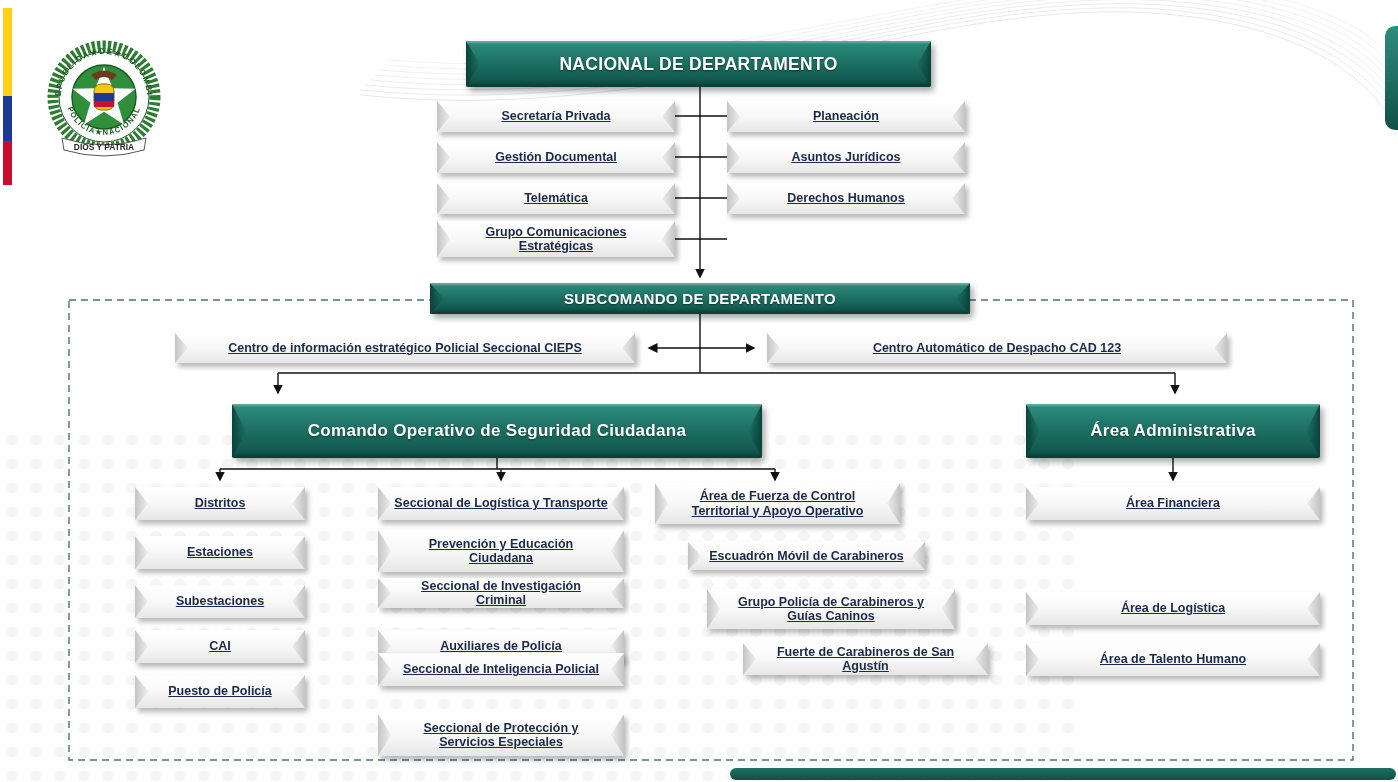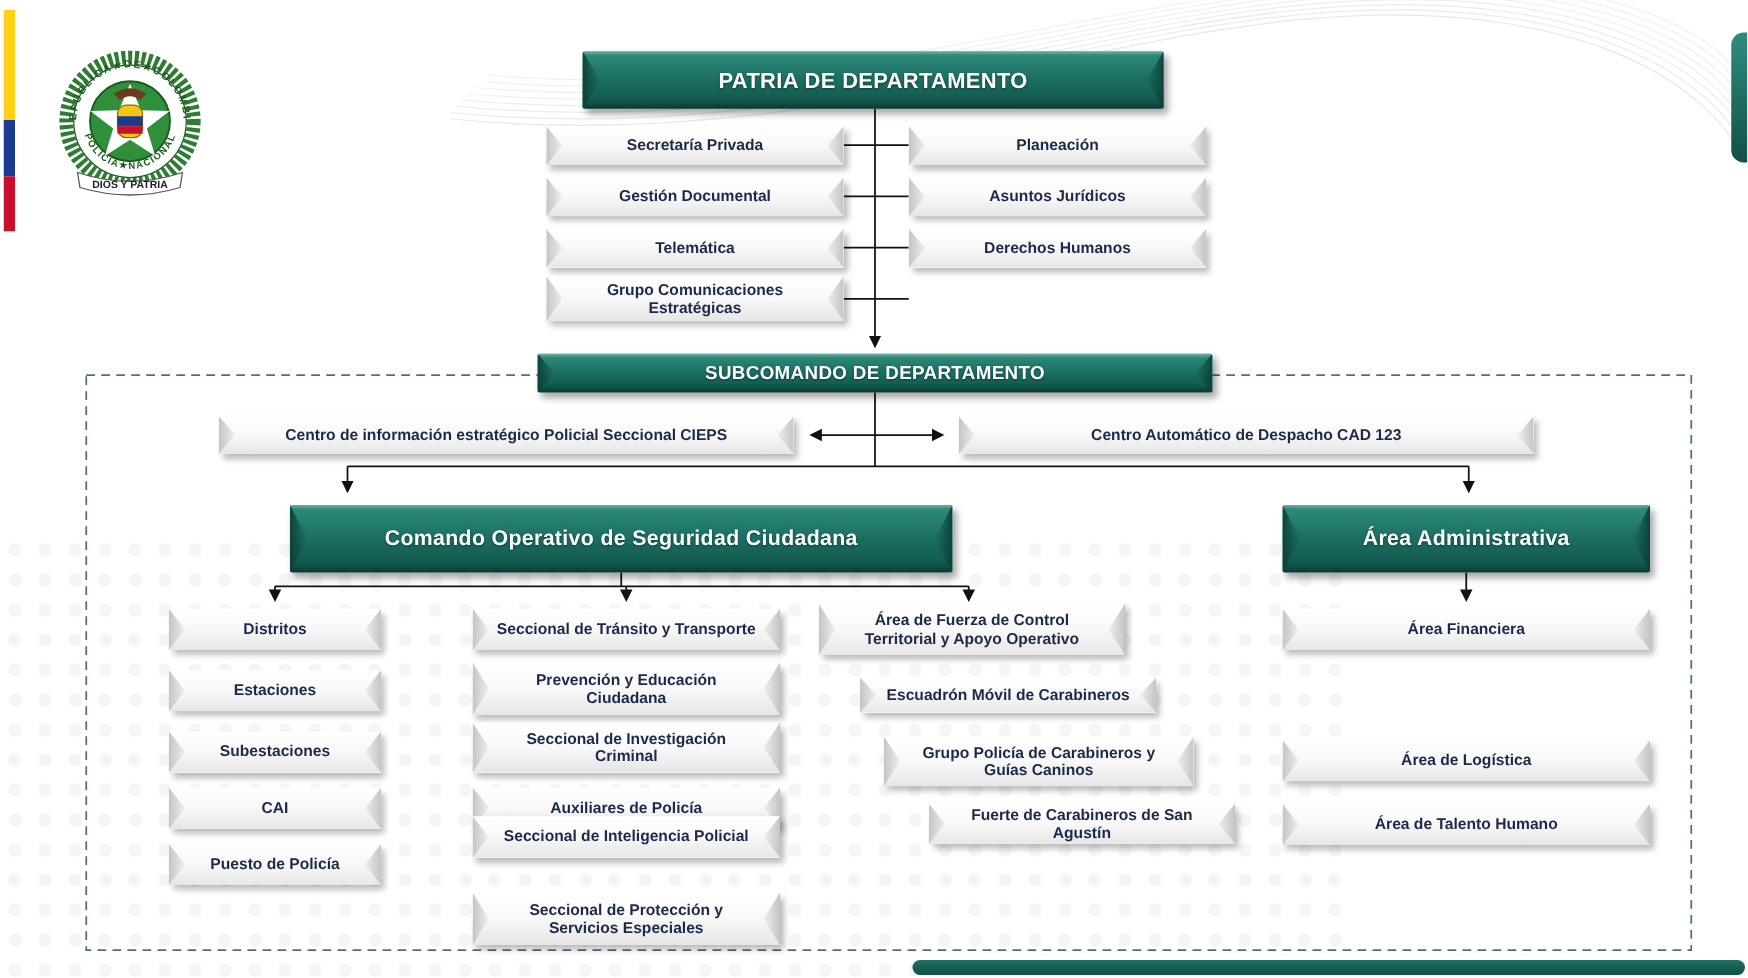--- a/index.html
+++ b/index.html
@@ -24,21 +24,21 @@
   #bottom-bar{position:absolute;left:730px;top:768px;width:666px;height:12px;z-index:2;
     background:linear-gradient(180deg,#1d7164,#114e46);border-radius:6px;}
 
   #connectors{position:absolute;left:0;top:0;width:1398px;height:782px;z-index:1;}
 
   
   .gbox,.tbox{position:absolute;display:flex;align-items:center;justify-content:center;
     text-align:center;z-index:3;line-height:1.15;padding:2px 18px;}
   .gbox{background:linear-gradient(180deg,#ffffff 0%,#f8f8f8 50%,#e6e6e6 100%);
     box-shadow:3px 4px 5px rgba(0,0,0,.28);
-    color:var(--navy);font-weight:bold;font-size:12.5px;}
+    color:var(--navy);font-weight:bold;font-size:12.5px;text-decoration:underline;}
   .gbox::before{content:"";position:absolute;left:0;top:0;bottom:0;width:13px;
     background:linear-gradient(90deg,#c4c4c4,#eeeeee);
     clip-path:polygon(0 0,100% 50%,0 100%);}
   .gbox::after{content:"";position:absolute;right:0;top:0;bottom:0;width:13px;
     background:linear-gradient(270deg,#c4c4c4,#eeeeee);
     clip-path:polygon(100% 0,0 50%,100% 100%);}
   .tbox{background:linear-gradient(180deg,var(--teal-a) 0%,var(--teal-b) 45%,var(--teal-c) 100%);
     box-shadow:3px 4px 6px rgba(0,0,0,.35),
       inset 0 2px 2px rgba(255,255,255,.28), inset 0 -3px 4px rgba(0,0,0,.30);
     color:#fff;font-weight:bold;font-size:17px;letter-spacing:.3px;
@@ -125,21 +125,21 @@
       <line x1="1175" y1="373" x2="1175" y2="393" marker-end="url(#arw)"></line>
       <line x1="497" y1="458" x2="497" y2="469"></line>
       <line x1="220" y1="469" x2="775" y2="469"></line>
       <line x1="220" y1="469" x2="220" y2="480" marker-end="url(#arw)"></line>
       <line x1="501" y1="469" x2="501" y2="480" marker-end="url(#arw)"></line>
       <line x1="775" y1="469" x2="775" y2="480" marker-end="url(#arw)"></line>
       <line x1="1173" y1="458" x2="1173" y2="480" marker-end="url(#arw)"></line>
     </g>
   </svg>
 
-  <div class="tbox" style="left:466px;top:41px;width:465px;height:46px;font-size:17.5px">PATRIA DE DEPARTAMENTO</div>
+  <div class="tbox" style="left:466px;top:41px;width:465px;height:46px;font-size:17.5px">NACIONAL DE DEPARTAMENTO</div>
 
   <div class="tbox" style="left:430px;top:283px;width:540px;height:31px;font-size:15px">SUBCOMANDO DE DEPARTAMENTO</div>
 
   <div class="tbox" style="left:232px;top:404px;width:530px;height:54px">Comando Operativo de Seguridad Ciudadana</div>
 
   <div class="tbox" style="left:1026px;top:404px;width:294px;height:54px">Área Administrativa</div>
 
   <div class="gbox" style="left:437px;top:101px;width:238px;height:31px">Secretaría Privada</div>
   <div class="gbox" style="left:437px;top:142px;width:238px;height:31px">Gestión Documental</div>
   <div class="gbox" style="left:437px;top:183px;width:238px;height:31px">Telemática</div>
@@ -151,23 +151,23 @@
 
   <div class="gbox" style="left:175px;top:333px;width:460px;height:30px">Centro de información estratégico Policial  Seccional CIEPS</div>
   <div class="gbox" style="left:767px;top:333px;width:460px;height:30px">Centro Automático de Despacho CAD 123</div>
 
   <div class="gbox" style="left:135px;top:487px;width:170px;height:33px">Distritos</div>
   <div class="gbox" style="left:135px;top:536px;width:170px;height:33px">Estaciones</div>
   <div class="gbox" style="left:135px;top:585px;width:170px;height:33px">Subestaciones</div>
   <div class="gbox" style="left:135px;top:630px;width:170px;height:33px">CAI</div>
   <div class="gbox" style="left:135px;top:675px;width:170px;height:33px">Puesto de Policía</div>
 
-  <div class="gbox" style="left:378px;top:487px;width:246px;height:33px;padding:2px 10px">Seccional de Tránsito y Transporte</div>
+  <div class="gbox" style="left:378px;top:487px;width:246px;height:33px;padding:2px 10px">Seccional de Logística y Transporte</div>
   <div class="gbox" style="left:378px;top:530px;width:246px;height:42px">Prevención y Educación Ciudadana</div>
-  <div class="gbox" style="left:378px;top:578px;width:246px;height:40px">Seccional de Investigación Criminal</div>
+  <div class="gbox" style="left:378px;top:578px;width:246px;height:30px">Seccional de Investigación Criminal</div>
   <div class="gbox" style="left:378px;top:630px;width:246px;height:32px">Auxiliares de Policía</div>
   <div class="gbox" style="left:378px;top:653px;width:246px;height:33px;padding:2px 8px">Seccional de Inteligencia Policial</div>
   <div class="gbox" style="left:378px;top:714px;width:246px;height:42px">Seccional de Protección y Servicios Especiales</div>
 
   <div class="gbox" style="left:655px;top:483px;width:245px;height:41px">Área de Fuerza de Control Territorial y Apoyo Operativo</div>
   <div class="gbox" style="left:688px;top:542px;width:237px;height:28px;padding:2px 10px">Escuadrón Móvil de Carabineros</div>
   <div class="gbox" style="left:707px;top:589px;width:248px;height:40px">Grupo Policía de Carabineros y Guías Caninos</div>
   <div class="gbox" style="left:743px;top:643px;width:245px;height:32px">Fuerte de Carabineros de San Agustín</div>
 
   <div class="gbox" style="left:1026px;top:487px;width:294px;height:33px">Área Financiera</div>

